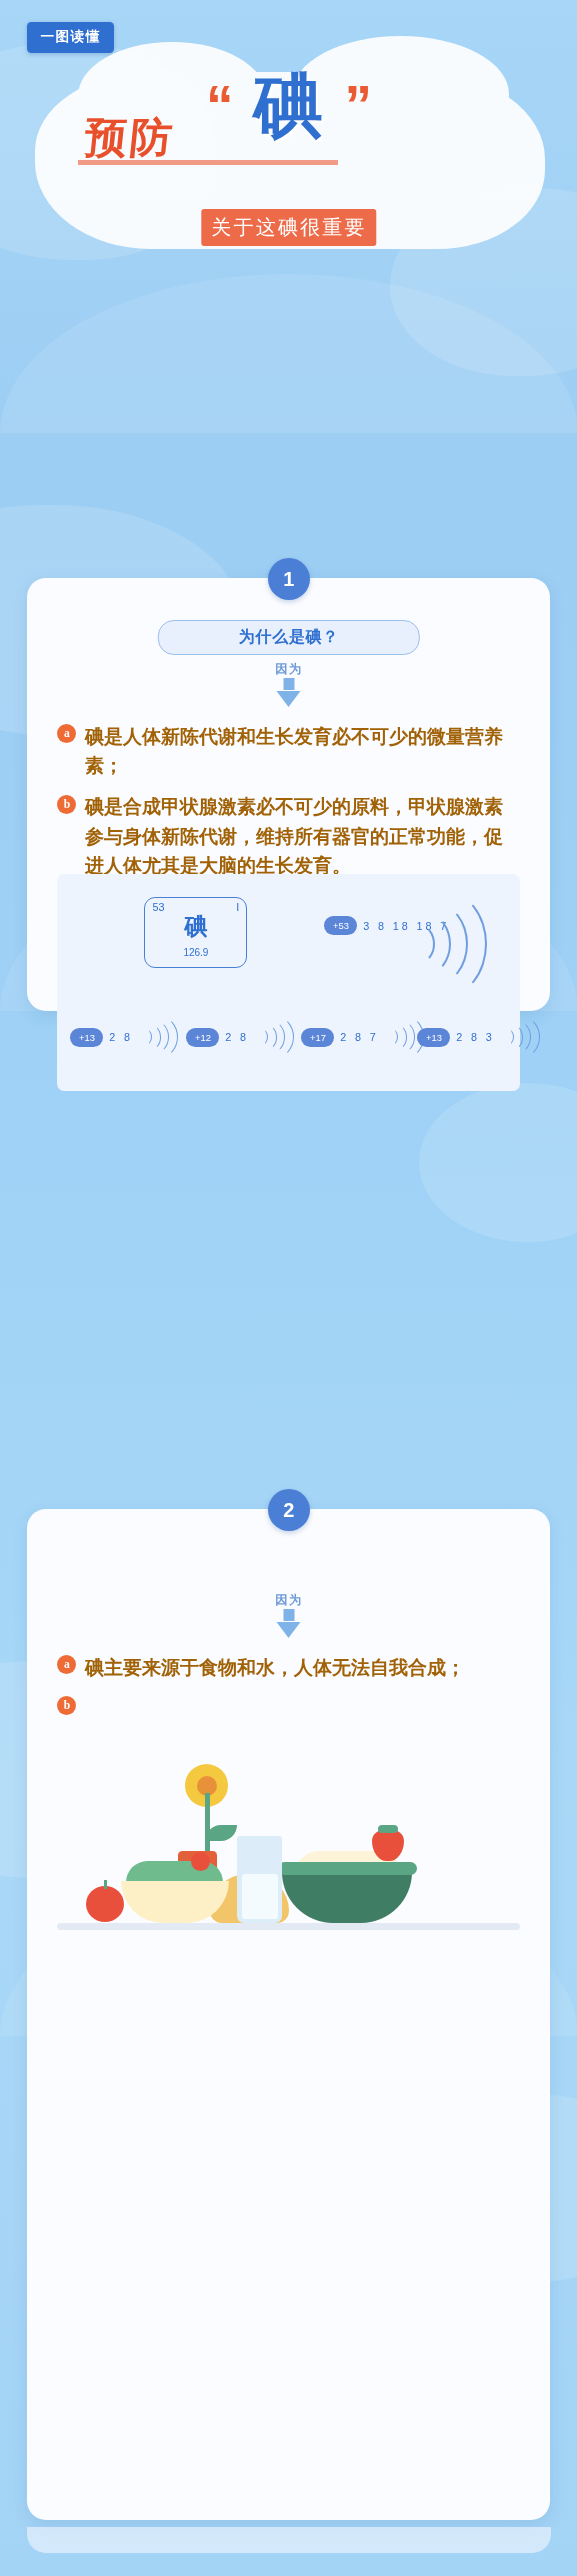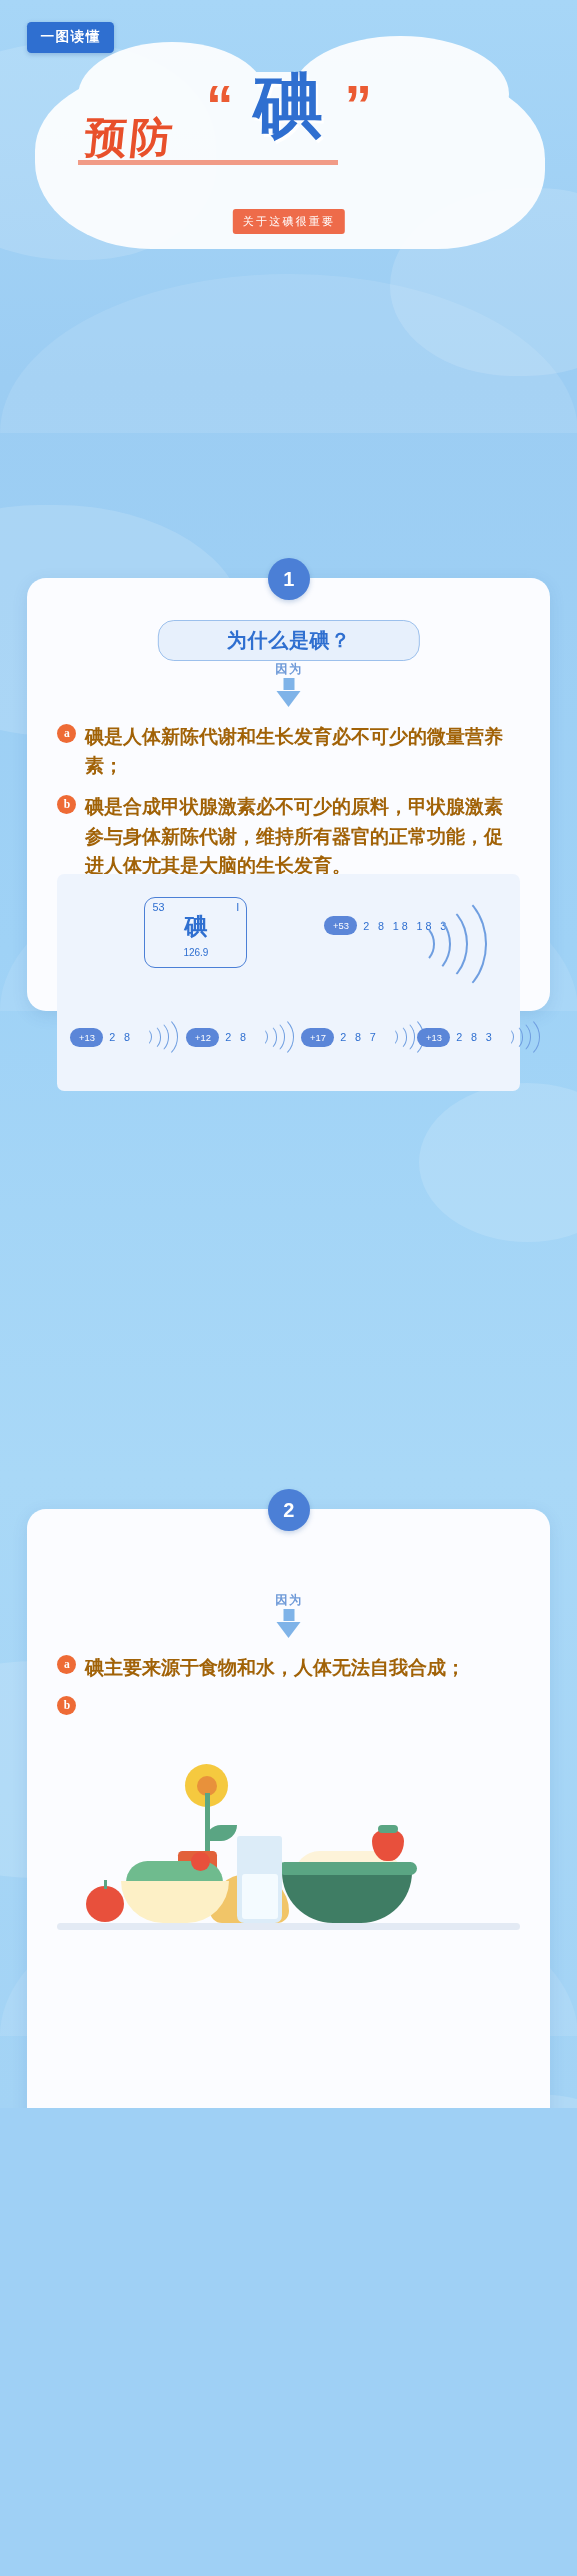--- a/index.html
+++ b/index.html
@@ -7,21 +7,21 @@
     padding: 0;
   }
   body {
     width: 578px;
     font-family: "Liberation Sans", sans-serif;
     background: #9fd0f5;
   }
   .page {
     position: relative;
     width: 578px;
-    height: 2108px;
+    height: 2576px;
     overflow: hidden;
     background: linear-gradient(180deg, #a7d6f7 0%, #9ccdf3 18%, #9fd2f6 45%, #a9d8f7 70%, #a3d3f5 100%);
   }
   
   .blob {
     position: absolute;
     border-radius: 50%;
     background: rgba(255,255,255,0.14);
     pointer-events: none;
   }
@@ -150,21 +150,21 @@
     letter-spacing: 4.3px;
     text-shadow: 1.4px 2.2px 0 rgba(255,255,255,0.95);
   }
   .sub-banner {
     position: absolute;
     left: 50%;
     transform: translateX(-50%);
     top: 144px;
     background: #ee6b4a;
     color: #fff;
-    font-size: 11px;
+    font-size: 20px;
     letter-spacing: 2.2px;
     padding: 5px 10px;
     border-radius: 2.9px;
   }
 
   
   .card {
     position: absolute;
     left: 27.4px;
     width: 523px;
@@ -195,21 +195,21 @@
     position: absolute;
     left: 50%;
     transform: translateX(-50%);
     top: 42px;
     min-width: 217px;
     background: #e7f0fc;
     border: 1.4px solid #9cc0ec;
     border-radius: 16px;
     text-align: center;
     padding: 5.8px 21.7px;
-    font-size: 20px;
+    font-size: 16px;
     font-weight: bold;
     color: #2f6fd0;
     letter-spacing: 0.7px;
     white-space: nowrap;
   }
   .because {
     position: absolute;
     left: 50%;
     transform: translateX(-50%);
     top: 83px;
@@ -607,21 +607,21 @@
         <div class="row-top">
           <span>53</span>
           <span>I</span>
         </div>
         <div class="sym">碘</div>
         <div class="mass">126.9</div>
       </div>
 
       <div class="shell-node" style="left:267px; top:42px;justify-content:center;">
         <div class="shell-chip">+53</div>
-        <div class="shell-nums">2 8 18 18 3</div>
+        <div class="shell-nums">3 8 18 18 7</div>
       </div>
       <div class="big-arcs">
         <i></i>
           <i></i>
           <i></i>
           <i></i>
       </div>
 
       <div class="shell-node" style="left:13px; top:144px;">
         <div class="shell-chip">+13</div>

